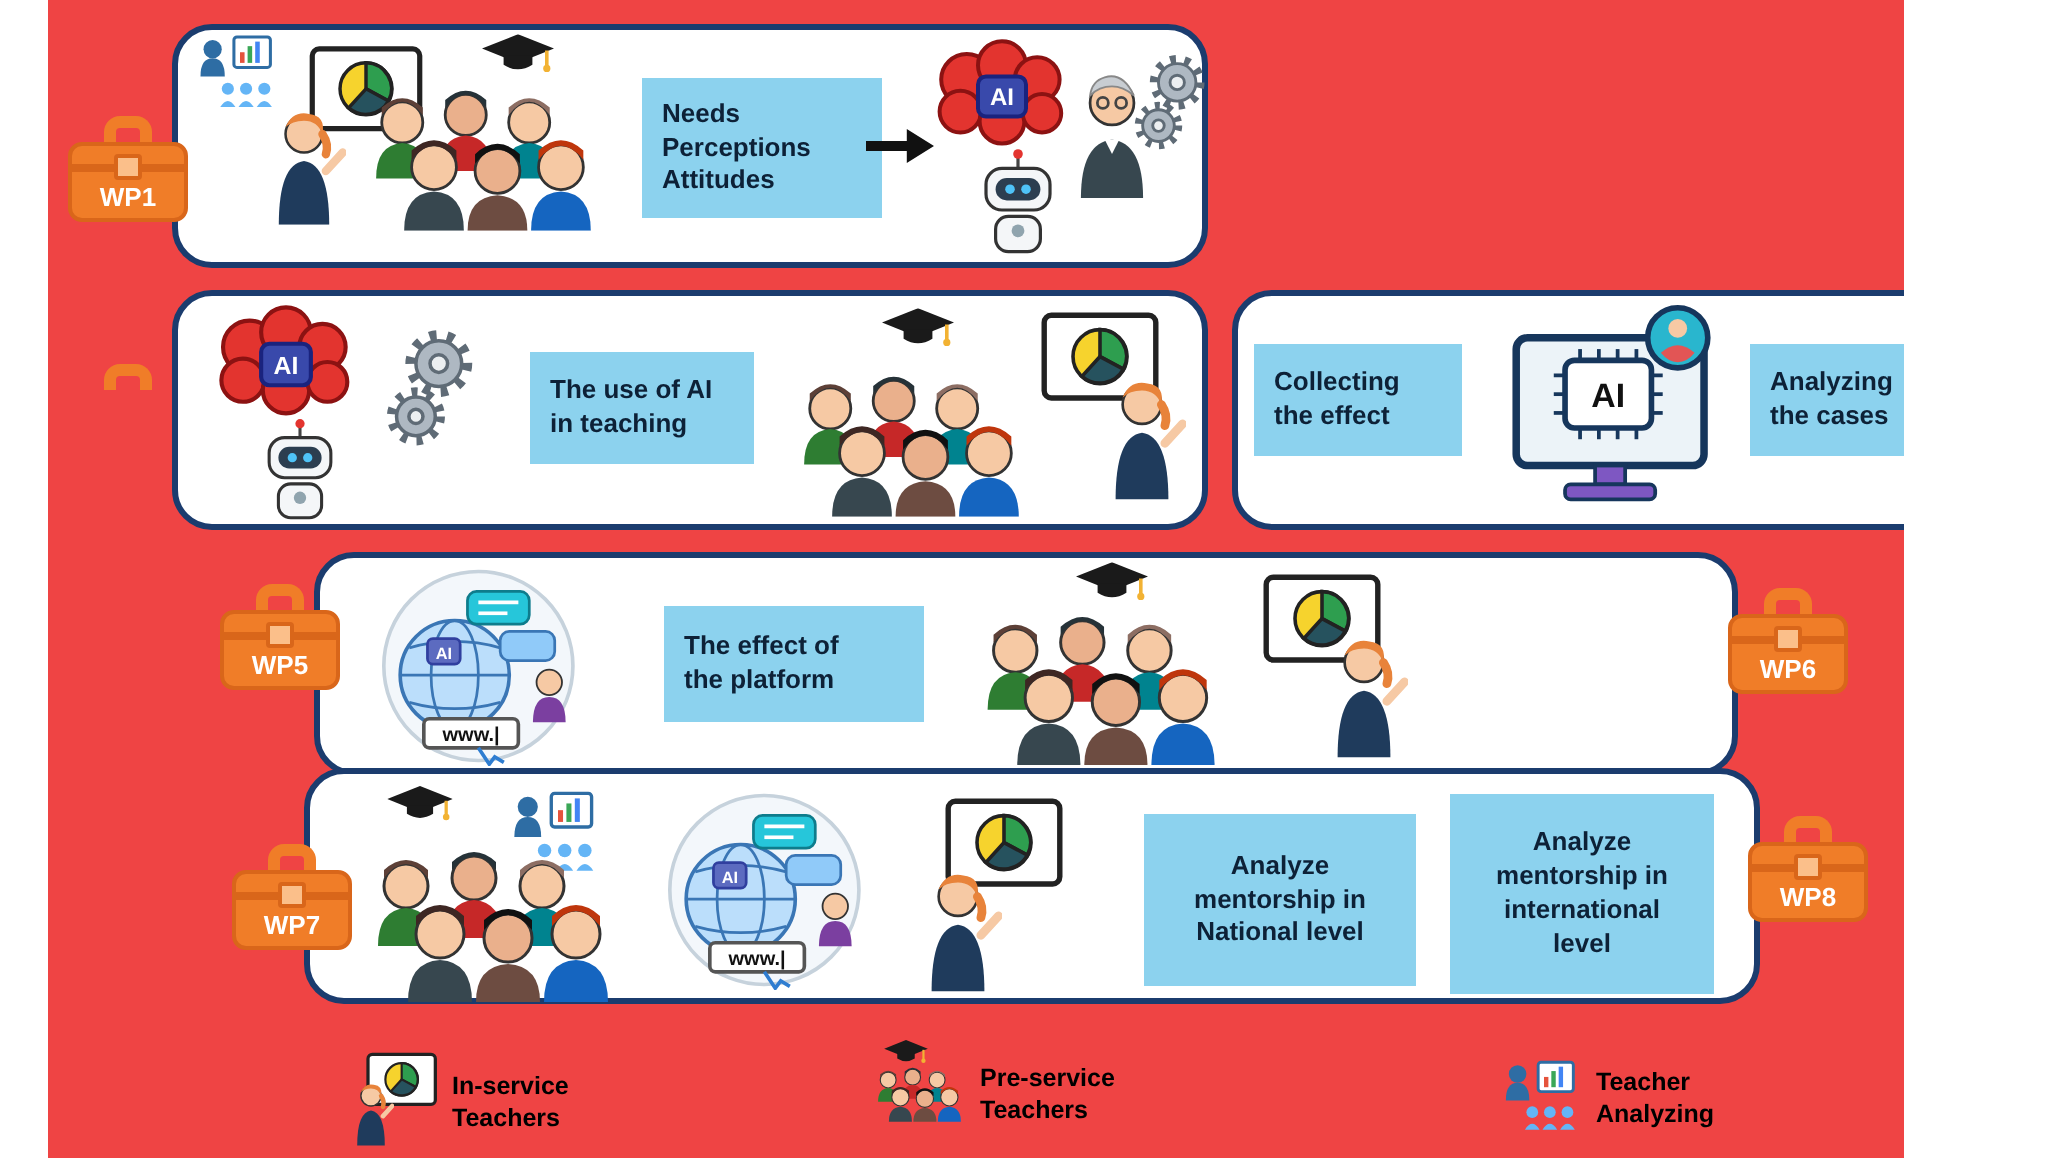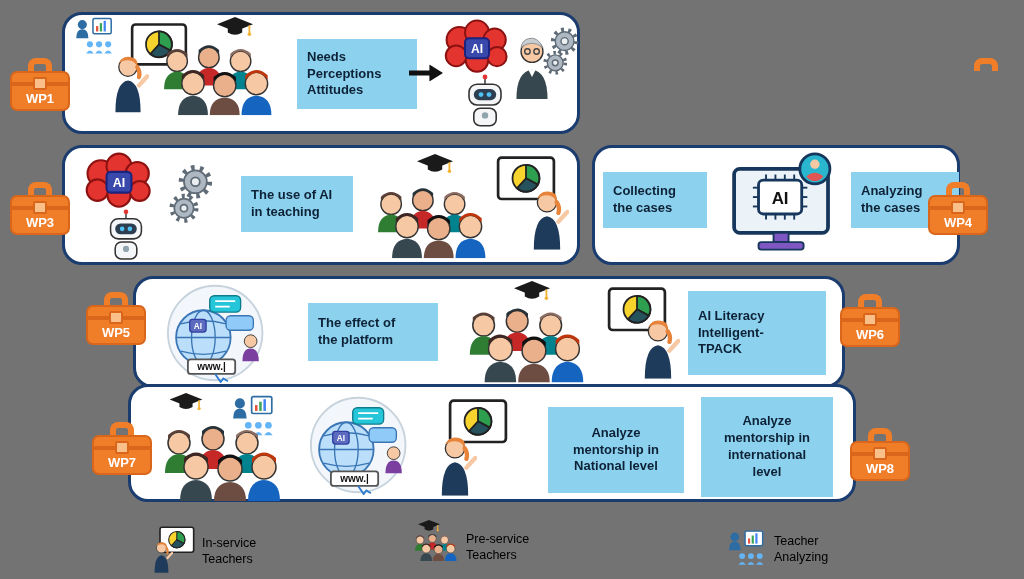--- a/index.html
+++ b/index.html
@@ -1,38 +1,38 @@
 <!DOCTYPE html>
 <html><head>
 <meta charset="utf-8">
 <style>
   * { margin:0; padding:0; box-sizing:border-box; }
   html,body { background:#ffffff; }
   body { font-family:"Liberation Sans", sans-serif; }
-  #canvas { position:relative; width:1024px; height:579px; background:#737373; overflow:hidden; }
+  #canvas { position:relative; width:928px; height:579px; background:#ef4444; overflow:hidden;margin-left:24px; }
   .panel { position:absolute; background:#fff; border:3px solid #1B3C6E; border-radius:20px; z-index:1; }
   .icon { position:absolute; z-index:2; }
   .bluebox {
     position:absolute; background:#8CD2EE; color:#0D2137;
     font-weight:700; font-size:13px; line-height:1.3;
     display:flex; align-items:center; justify-content:center;
     text-align:center; white-space:pre-line; z-index:2; padding:3px;
   }
   .bluebox.left { justify-content:flex-start; text-align:left; padding-left:10px; }
   .briefcase { position:absolute; width:60px; z-index:5; }
   .bc-handle { width:24px; height:13px; border:6px solid #F07D28; border-bottom:none;
     border-radius:8px 8px 0 0; margin:0 auto; }
   .bc-body { position:relative; width:60px; height:40px; background:#F07D28;
     border-radius:7px; border:2px solid #D9661A; }
   .bc-body::before { content:""; position:absolute; left:-1px; right:-1px; top:9px; height:4px; background:#D9661A; }
   .bc-body::after { content:""; position:absolute; left:50%; top:4px; transform:translateX(-50%);
     width:10px; height:9px; background:#FBBF8A; border:2px solid #D9661A; border-radius:2px; }
   .bc-label { position:absolute; left:0; right:0; bottom:3px; text-align:center;
     color:#fff; font-weight:700; font-size:13px; }
-  .legend-label { position:absolute; font-weight:400; font-size:12.5px; color:#000;
+  .legend-label { position:absolute; font-weight:700; font-size:12.5px; color:#000;
     line-height:1.25; white-space:pre-line; z-index:2; }
 </style>
 </head>
 <body>
 
 <div id="canvas">
 
   <svg width="0" height="0" style="position:absolute">
     <defs>
       <symbol id="sym-brain" viewBox="0 0 100 70">
@@ -254,21 +254,21 @@
     <svg class="icon" style="left:428px;top:6px;width:66px;height:54px" viewBox="0 0 70 60">
         <use href="#sym-board-pie"></use>
       </svg>
     <svg class="icon" style="left:460px;top:40px;width:44px;height:62px" viewBox="0 0 50 70">
         <use href="#sym-presenter"></use>
       </svg>
   </div>
 
   <div class="panel" style="left:592px;top:145px;width:368px;height:120px">
     <div class="bluebox left" style="left:8px;top:24px;width:104px;height:56px">Collecting
-the cases</div>
+the effect</div>
     <svg class="icon" style="left:124px;top:4px;width:126px;height:108px" viewBox="0 0 130 115">
         <use href="#sym-computer-ai"></use>
       </svg>
     <div class="bluebox left" style="left:256px;top:24px;width:108px;height:56px">Analyzing
 the cases</div>
   </div>
 
   <div class="panel" style="left:133px;top:276px;width:712px;height:112px">
     <svg class="icon" style="left:24px;top:4px;width:114px;height:100px" viewBox="0 0 120 110">
         <use href="#sym-globe-chat"></use>
@@ -280,23 +280,20 @@
       </svg>
     <svg class="icon" style="left:378px;top:2px;width:36px;height:20px" viewBox="0 0 40 22">
         <use href="#sym-gradcap"></use>
       </svg>
     <svg class="icon" style="left:468px;top:6px;width:66px;height:54px" viewBox="0 0 70 60">
         <use href="#sym-board-pie"></use>
       </svg>
     <svg class="icon" style="left:500px;top:38px;width:44px;height:62px" viewBox="0 0 50 70">
         <use href="#sym-presenter"></use>
       </svg>
-    <div class="bluebox left" style="left:552px;top:12px;width:138px;height:84px">AI Literacy
-Intelligent-
-TPACK</div>
   </div>
 
   <div class="panel" style="left:128px;top:384px;width:728px;height:118px">
     <svg class="icon" style="left:38px;top:6px;width:34px;height:18px" viewBox="0 0 40 22">
         <use href="#sym-gradcap"></use>
       </svg>
     <svg class="icon" style="left:98px;top:8px;width:52px;height:42px" viewBox="0 0 60 50">
         <use href="#sym-mini-meeting"></use>
       </svg>
     <svg class="icon" style="left:20px;top:34px;width:150px;height:80px" viewBox="0 0 150 80">
@@ -324,23 +321,20 @@
     <div class="bc-handle"></div>
     <div class="bc-body">
       <span class="bc-label">WP1</span>
     </div>
   </div>
   <div class="briefcase" style="left:956px;top:58px">
     <div class="bc-handle"></div>
   </div>
   <div class="briefcase" style="left:10px;top:182px">
     <div class="bc-handle"></div>
-    <div class="bc-body">
-      <span class="bc-label">WP3</span>
-    </div>
   </div>
   <div class="briefcase" style="left:928px;top:182px">
     <div class="bc-handle"></div>
     <div class="bc-body">
       <span class="bc-label">WP4</span>
     </div>
   </div>
   <div class="briefcase" style="left:86px;top:292px">
     <div class="bc-handle"></div>
     <div class="bc-body">
@@ -352,21 +346,21 @@
     <div class="bc-body">
       <span class="bc-label">WP6</span>
     </div>
   </div>
   <div class="briefcase" style="left:92px;top:422px">
     <div class="bc-handle"></div>
     <div class="bc-body">
       <span class="bc-label">WP7</span>
     </div>
   </div>
-  <div class="briefcase" style="left:850px;top:428px">
+  <div class="briefcase" style="left:850px;top:408px">
     <div class="bc-handle"></div>
     <div class="bc-body">
       <span class="bc-label">WP8</span>
     </div>
   </div>
 
   <svg class="icon" style="left:150px;top:524px;width:46px;height:50px" viewBox="0 0 48 50">
     <use href="#sym-board-pie" x="8" y="0" width="40" height="34"></use>
     <use href="#sym-presenter" x="0" y="16" width="24" height="34"></use>
   </svg>

